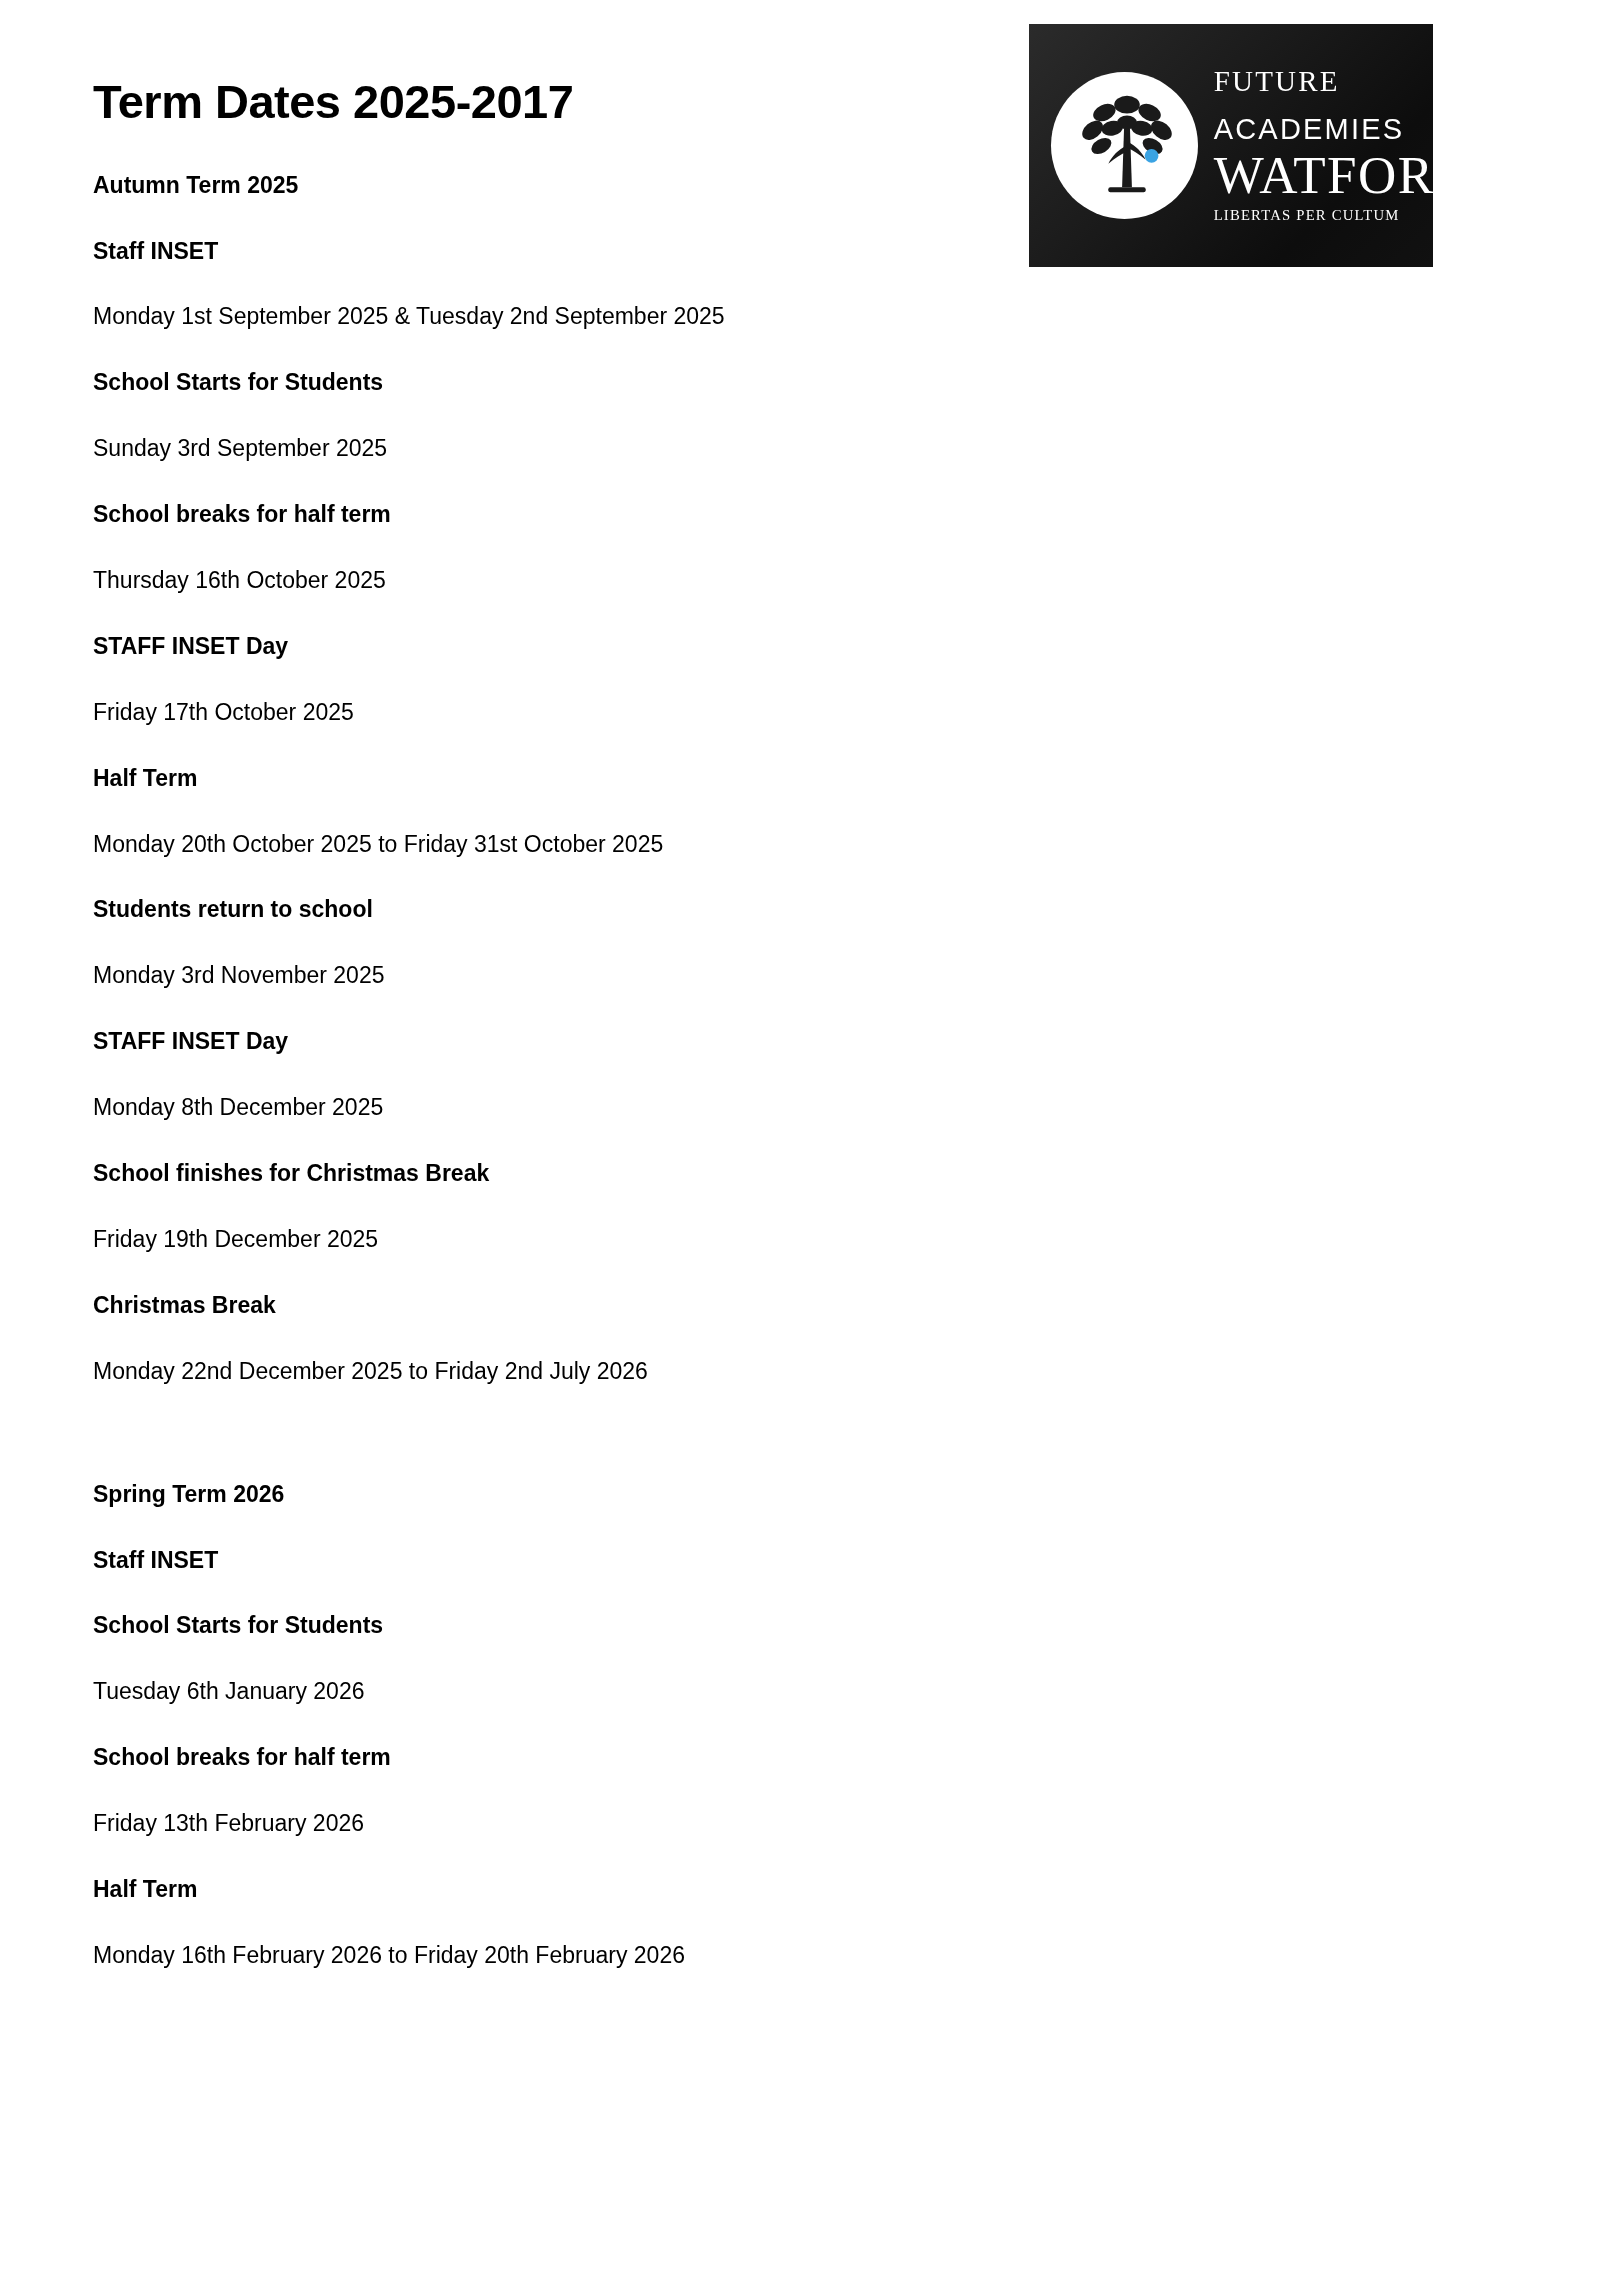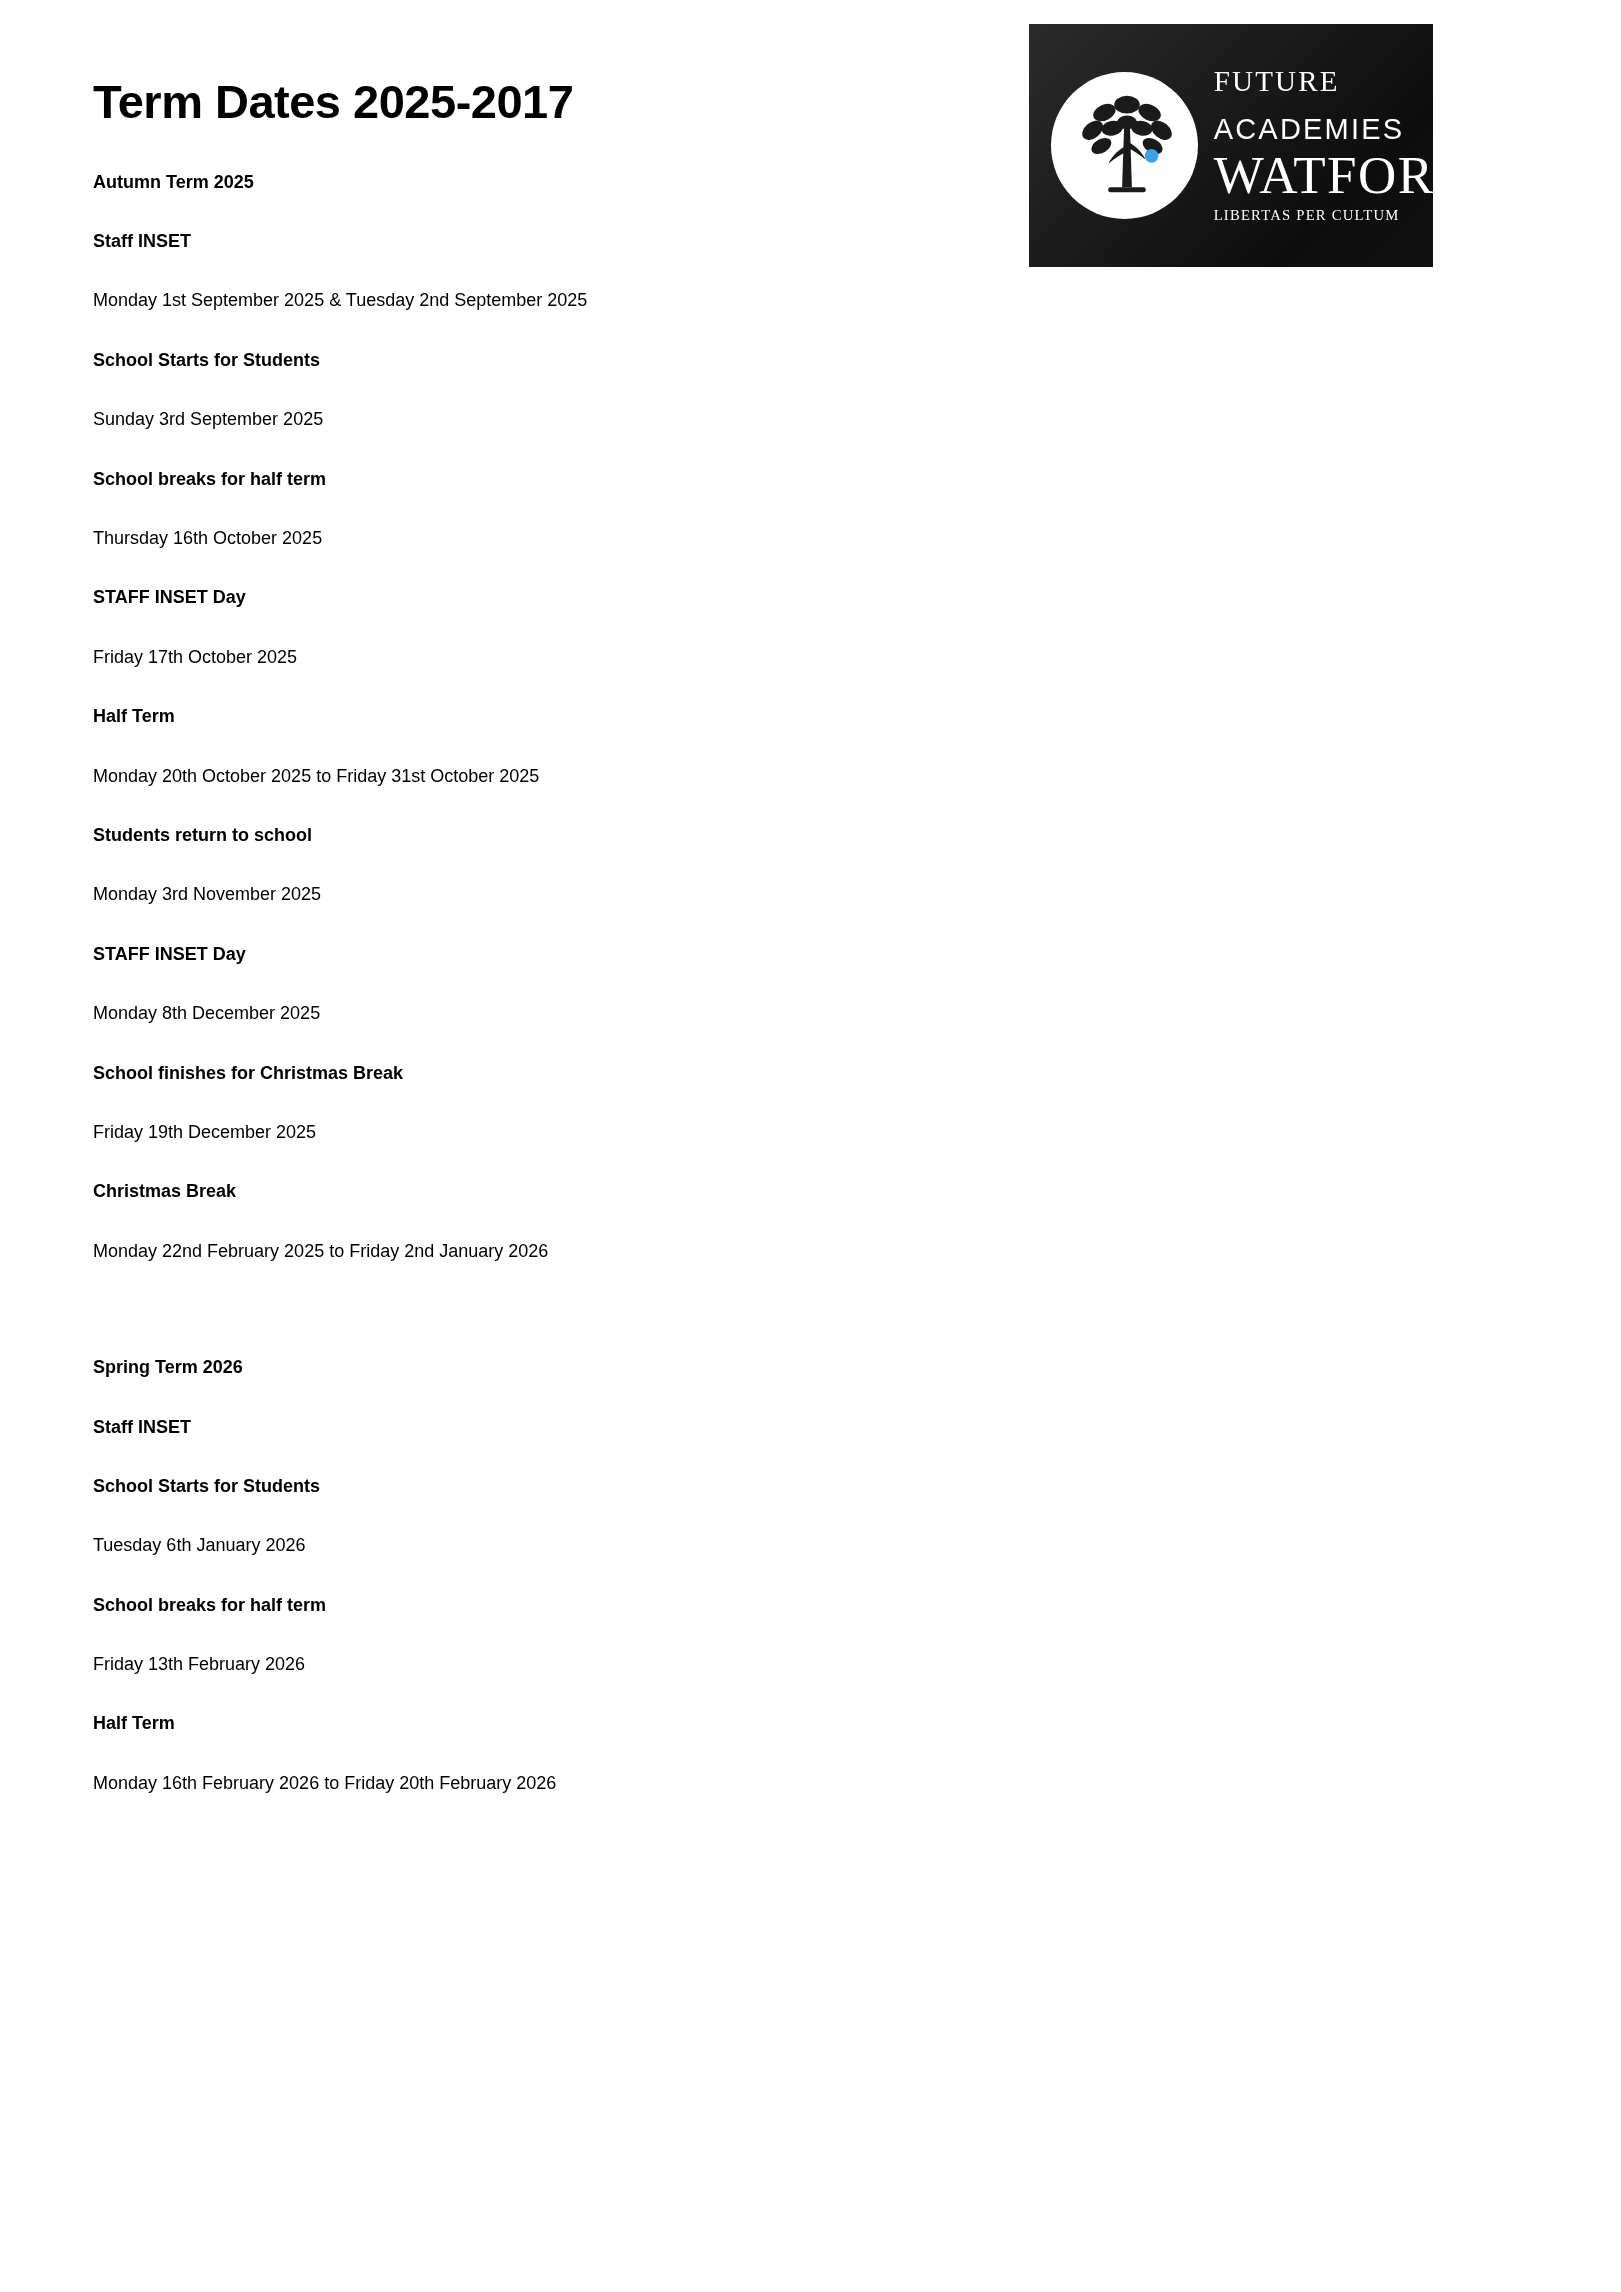--- a/index.html
+++ b/index.html
@@ -95,21 +95,21 @@
     width: 980px;
   }
   h1.title {
     font-size: 47px;
     font-weight: bold;
     margin: 0 0 43px 0;
     letter-spacing: -0.5px;
     line-height: 1.1;
   }
   .line {
-    font-size: 18px;
+    font-size: 23px;
     line-height: 1.3;
     margin: 0 0 36px 0;
     white-space: nowrap;
   }
   .line.bold {
     font-weight: bold;
   }
   .spacer {
     height: 57px;
   }
@@ -165,21 +165,21 @@
         <p class="line">Friday 17th October 2025</p>
         <p class="line bold">Half Term</p>
         <p class="line">Monday 20th October 2025 to Friday 31st October 2025</p>
         <p class="line bold">Students return to school</p>
         <p class="line">Monday 3rd November 2025</p>
         <p class="line bold">STAFF INSET Day</p>
         <p class="line">Monday 8th December 2025</p>
         <p class="line bold">School finishes for Christmas Break</p>
         <p class="line">Friday 19th December 2025</p>
         <p class="line bold">Christmas Break</p>
-        <p class="line">Monday 22nd February 2025 to Friday 2nd January 2026</p>
+        <p class="line">Monday 22nd December 2025 to Friday 2nd July 2026</p>
         <div class="spacer"></div>
         <p class="line bold">Spring Term 2026</p>
         <p class="line bold">Staff INSET</p>
         <p class="line bold">School Starts for Students</p>
         <p class="line">Tuesday 6th January 2026</p>
         <p class="line bold">School breaks for half term</p>
         <p class="line">Friday 13th February 2026</p>
         <p class="line bold">Half Term</p>
         <p class="line">Monday 16th February 2026 to Friday 20th February 2026</p>
       </div>

